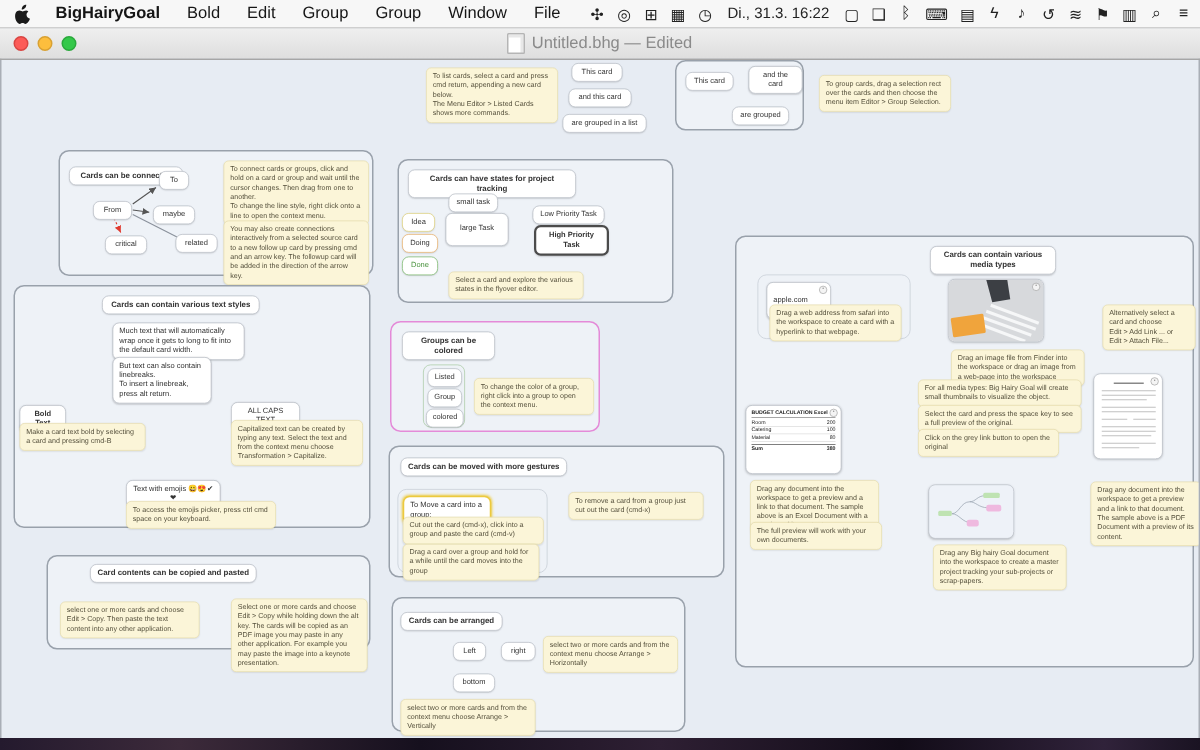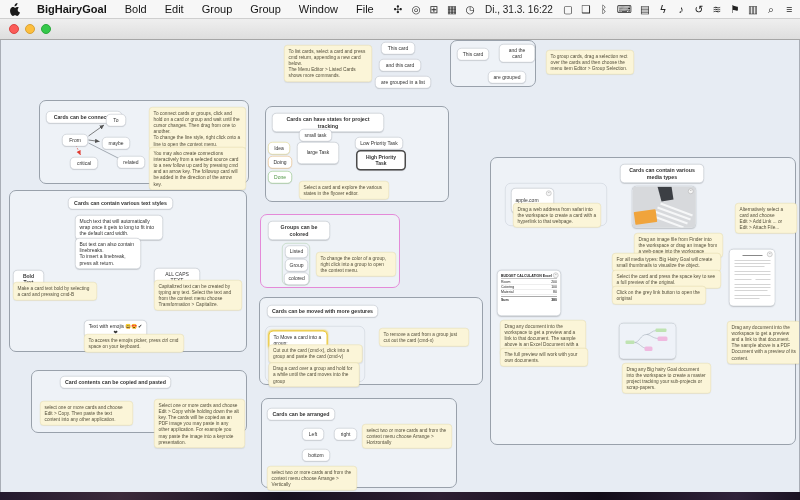--- a/index.html
+++ b/index.html
@@ -109,20 +109,24 @@
     <span class="sicon">≡</span>
   </span>
 </div>
 
 <div class="titlebar">
   <div class="lights">
     <div class="light l-red"></div>
     <div class="light l-yel"></div>
     <div class="light l-grn"></div>
   </div>
+  <div class="wtitle">
+    <span class="docicon"></span>
+    <span>Untitled.bhg — Edited</span>
+  </div>
 </div>
 
 <div class="canvas">
 <div class="cinner">
 
   <div class="group" style="left:76px;top:122px;width:420px;height:168px">
     <svg style="position:absolute;left:0;top:0" width="420" height="168" viewBox="0 0 420 168">
       <defs>
         <marker id="ah" markerWidth="8" markerHeight="8" refX="6" refY="3" orient="auto">
               <path d="M0,0 L6,3 L0,6 z" fill="#555"></path>

